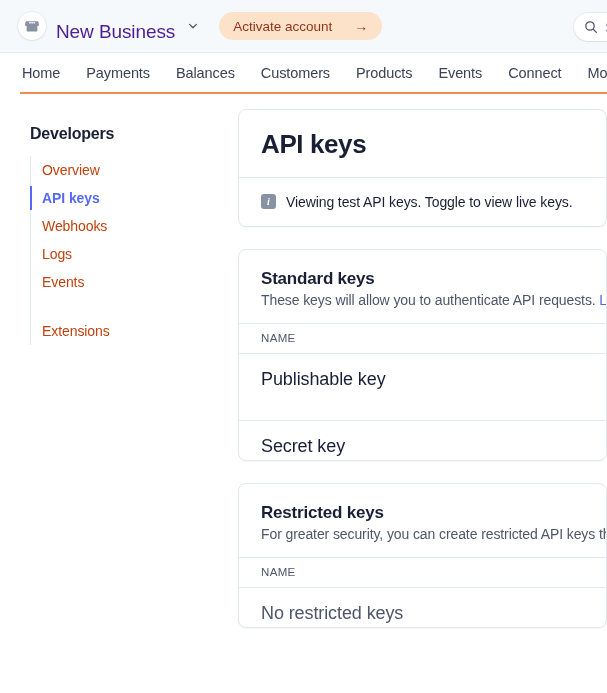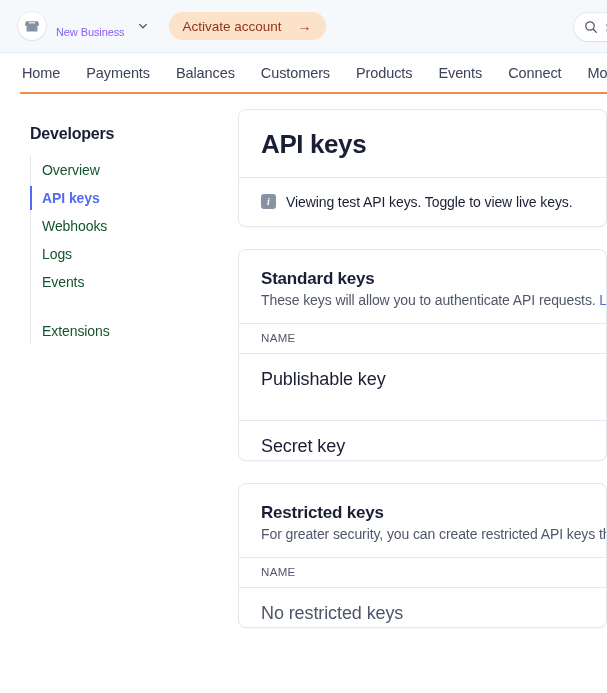--- a/index.html
+++ b/index.html
@@ -33,22 +33,22 @@
   .shop-badge {
     width: 28px; height: 28px;
     border-radius: 50%;
     background: #ffffff;
     display: flex; align-items: center; justify-content: center;
     box-shadow: 0 0 0 1px rgba(60,66,87,0.06), 0 1px 2px rgba(60,66,87,0.10);
     flex: none;
   }
   .shop-badge svg { display: block; }
   .acct-name {
-    font-size: 11px;
-    color: #8b5cf6;
+    font-size: 19px;
+    color: #4c1d95;
     font-weight: 400;
     letter-spacing: -0.1px;
     white-space: nowrap;
     margin-top: 12px;
   }
   .chevron {
     display: inline-block;
     margin-left: 2px;
   }
   .chevron svg { display: block; }
@@ -58,21 +58,21 @@
     color: #93341a;
     border: none;
     border-radius: 999px;
     height: 28px;
     padding: 0 14px;
     font-family: "Liberation Sans", sans-serif;
     font-size: 13.5px;
     font-weight: 500;
     display: flex;
     align-items: center;
-    gap: 16px;
+    gap: 22px;
     cursor: pointer;
     white-space: nowrap;
   }
   .activate-btn .arrow { font-size: 14px; line-height: 1; }
 
   .search-box {
     position: absolute;
     left: 574px;
     top: 13px;
     height: 28px;
@@ -150,21 +150,21 @@
     border-left: 1px solid #e3e8ee;
     padding-left: 0;
   }
   .side-item {
     position: relative;
     height: 28px;
     display: flex;
     align-items: center;
     padding-left: 11px;
     font-size: 14px;
-    color: #14532d;
+    color: #c2410c;
     letter-spacing: -0.08px;
     cursor: pointer;
     white-space: nowrap;
   }
   .side-item.active {
     color: #5569f2;
     font-weight: bold;
   }
   .side-item.active::before {
     content: "";

